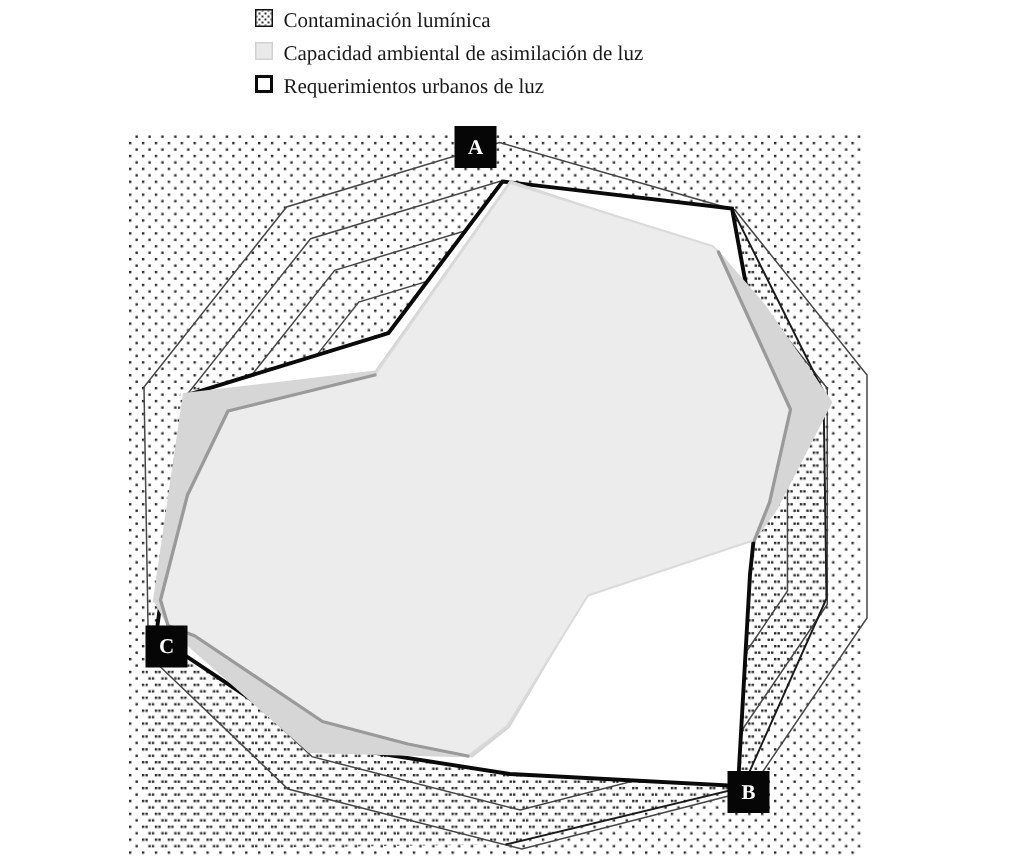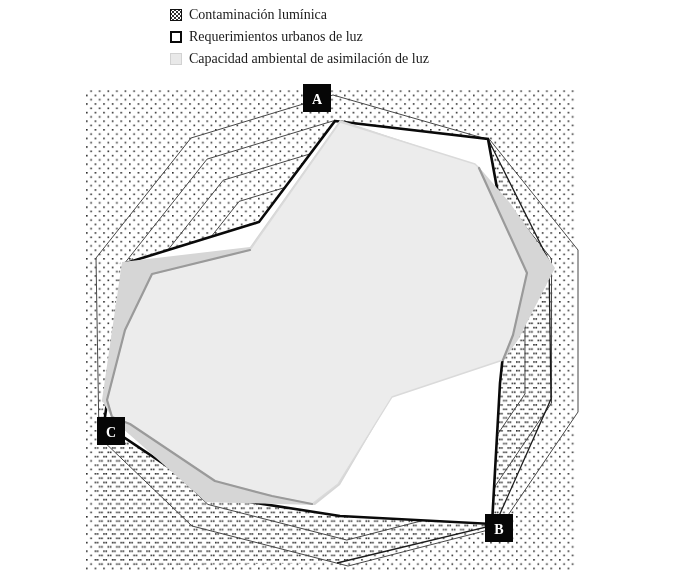--- a/index.html
+++ b/index.html
@@ -1,19 +1,19 @@
 <!DOCTYPE html>
 <html><head>
 <meta charset="utf-8">
 <style>
   html,body{margin:0;padding:0;background:#ffffff;}
   body{width:679px;height:571px;position:relative;overflow:hidden;
        font-family:"Liberation Serif",serif;color:#1a1a1a;}
   .legend{position:absolute;left:134px;top:6px;display:flex;flex-direction:column;gap:5px;}
-  .legend-row{display:flex;align-items:center;gap:7px;height:17px;padding-left:36px;}
+  .legend-row{display:flex;align-items:flex-start;gap:7px;height:17px;padding-left:36px;}
   .swatch{width:12px;height:12px;flex:0 0 auto;box-sizing:border-box;}
   .swatch-dotted{border:1.4px solid #111;
      background-image:
        radial-gradient(#333 28%, rgba(0,0,0,0) 32%),
        radial-gradient(#333 28%, rgba(0,0,0,0) 32%);
      background-size:4px 4px;background-position:0 0,2px 2px;background-color:#fff;}
   .swatch-outline{border:2.6px solid #0a0a0a;background:#ffffff;}
   .swatch-gray{border:1px solid #d2d2d2;background:#e9e9e9;}
   .legend-label{font-size:14px;line-height:17px;white-space:nowrap;}
   #radar-svg{position:absolute;left:0;top:0;}
@@ -21,26 +21,26 @@
 </style>
 </head>
 <body>
 
 <div class="legend">
   <div class="legend-row">
     <span class="swatch swatch-dotted"></span>
     <span class="legend-label">Contaminación lumínica</span>
   </div>
   <div class="legend-row">
+    <span class="swatch swatch-gray"></span>
+    <span class="legend-label">Capacidad ambiental de asimilación de luz</span>
+  </div>
+  <div class="legend-row">
     <span class="swatch swatch-outline"></span>
     <span class="legend-label">Requerimientos urbanos de luz</span>
-  </div>
-  <div class="legend-row">
-    <span class="swatch swatch-gray"></span>
-    <span class="legend-label">Capacidad ambiental de asimilación de luz</span>
   </div>
 </div>
 
 <svg id="radar-svg" width="679" height="571" viewBox="0 0 679 571" xmlns="http://www.w3.org/2000/svg">
     <defs>
       <pattern id="p-dots" width="8.6" height="8.6" patternUnits="userSpaceOnUse">
         <rect width="8.6" height="8.6" fill="#ffffff"></rect>
         <rect x="0" y="0" width="1.6" height="1.6" fill="#2b2b2b"></rect>
         <rect x="4.3" y="4.3" width="1.6" height="1.6" fill="#2b2b2b"></rect>
       </pattern>

